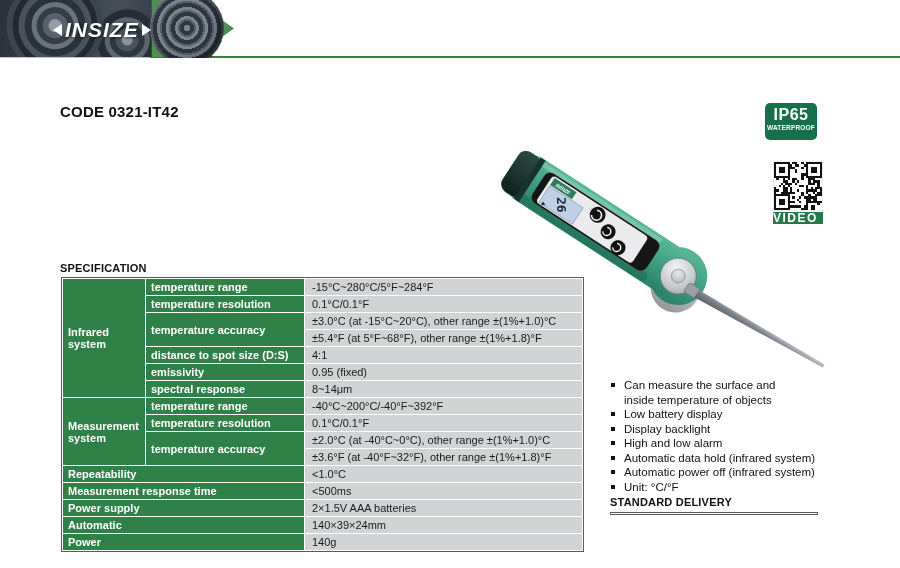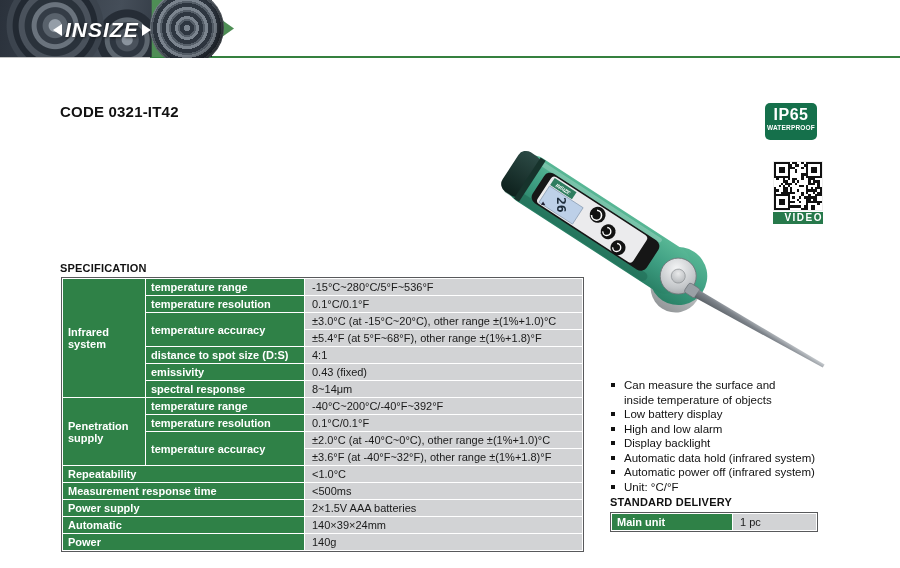--- a/index.html
+++ b/index.html
@@ -31,22 +31,22 @@
 
   
   .badge{position:absolute;left:765px;top:103px;width:52px;height:37px;background:#15704B;border-radius:5px;
     color:#fff;text-align:center;box-sizing:border-box;padding-top:3px;}
   .badge-rating{font-size:16px;font-weight:bold;line-height:18px;letter-spacing:.5px;}
   .badge-label{font-size:6.5px;font-weight:bold;letter-spacing:.2px;}
 
   
   .qr-block{position:absolute;left:773px;top:161px;width:50px;}
   .qr-grid{width:48px;height:48px;display:grid;background:#fff;border:1px solid #eee;}
-  .qr-video{margin-top:1px;width:50px;height:12px;background:#27794B;color:#fff;font-size:10px;font-weight:bold;
-    letter-spacing:1.5px;text-align:right;line-height:12px;}
+  .qr-video{margin-top:1px;width:50px;height:12px;background:#27794B;color:#fff;font-size:12px;font-weight:bold;
+    letter-spacing:1.5px;text-align:left;line-height:12px;}
 
   
   .product{position:absolute;left:488px;top:146px;width:350px;height:235px;}
 
   
   .spec-heading{position:absolute;left:60px;top:262px;font-size:11px;font-weight:bold;color:#111;letter-spacing:.2px;}
   table{border-collapse:separate;border-spacing:1px;background:#fff;border:1px solid #58595b;table-layout:fixed;}
   .spec-table{position:absolute;left:61px;top:277px;width:521px;font-size:11px;}
   td{height:14px;padding:1px 5px;white-space:nowrap;overflow:hidden;vertical-align:middle;}
   td.g{background:#2F8147;color:#fff;font-weight:bold;}
@@ -605,47 +605,47 @@
 <table class="spec-table">
   <colgroup>
       <col style="width:82px">
       <col style="width:158px">
       <col style="width:277px">
     </colgroup>
   <tbody>
   <tr>
     <td class="g" rowspan="7" style="white-space:normal">Infrared system</td>
     <td class="g">temperature range</td>
-    <td class="v">-15°C~280°C/5°F~536°F</td>
+    <td class="v">-15°C~280°C/5°F~284°F</td>
   </tr>
   <tr>
     <td class="g">temperature resolution</td>
     <td class="v">0.1°C/0.1°F</td>
   </tr>
   <tr>
     <td class="g" rowspan="2">temperature accuracy</td>
     <td class="v">±3.0°C (at -15°C~20°C), other range ±(1%+1.0)°C</td>
   </tr>
   <tr>
     <td class="v">±5.4°F (at 5°F~68°F), other range ±(1%+1.8)°F</td>
   </tr>
   <tr>
     <td class="g">distance to spot size (D:S)</td>
     <td class="v">4:1</td>
   </tr>
   <tr>
     <td class="g">emissivity</td>
-    <td class="v">0.43 (fixed)</td>
+    <td class="v">0.95 (fixed)</td>
   </tr>
   <tr>
     <td class="g">spectral response</td>
     <td class="v">8~14μm</td>
   </tr>
   <tr>
-    <td class="g" rowspan="4" style="white-space:normal">Penetration supply</td>
+    <td class="g" rowspan="4" style="white-space:normal">Measurement system</td>
     <td class="g">temperature range</td>
     <td class="v">-40°C~200°C/-40°F~392°F</td>
   </tr>
   <tr>
     <td class="g">temperature resolution</td>
     <td class="v">0.1°C/0.1°F</td>
   </tr>
   <tr>
     <td class="g" rowspan="2">temperature accuracy</td>
     <td class="v">±2.0°C (at -40°C~0°C), other range ±(1%+1.0)°C</td>
@@ -673,32 +673,28 @@
     <td class="g" colspan="2">Power</td>
     <td class="v">140g</td>
   </tr>
   </tbody>
 </table>
 
 <ul class="features">
   <li>Can measure the surface and
 inside temperature of objects</li>
   <li>Low battery display</li>
+  <li>Display backlight</li>
   <li>High and low alarm</li>
-  <li>Display backlight</li>
   <li>Automatic data hold (infrared system)</li>
   <li>Automatic power off (infrared system)</li>
   <li>Unit: °C/°F</li>
 </ul>
 
 <div class="delivery-heading">STANDARD DELIVERY</div>
 <table class="delivery-table">
   <colgroup>
       <col style="width:120px">
       <col style="width:83px">
     </colgroup>
   <tbody>
-  <tr>
-    <td class="g">Main unit</td>
-    <td class="v">1 pc</td>
-  </tr>
   </tbody>
 </table>
 
 </body></html>

